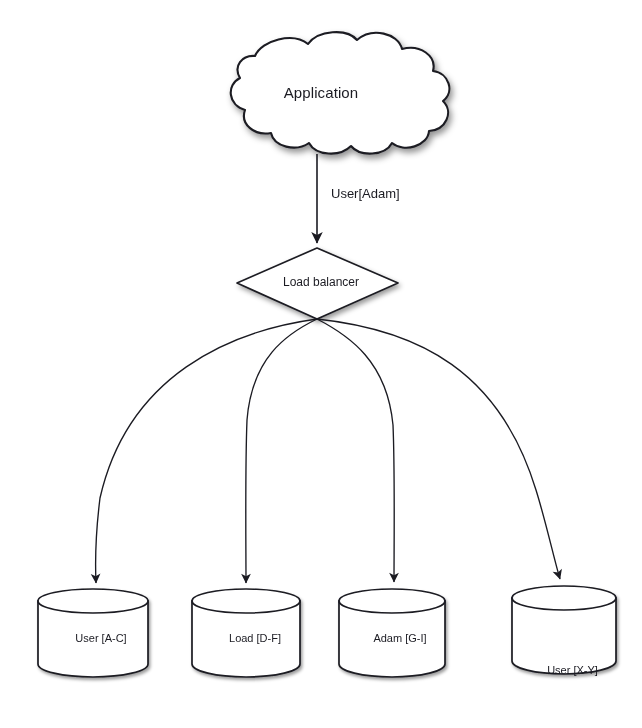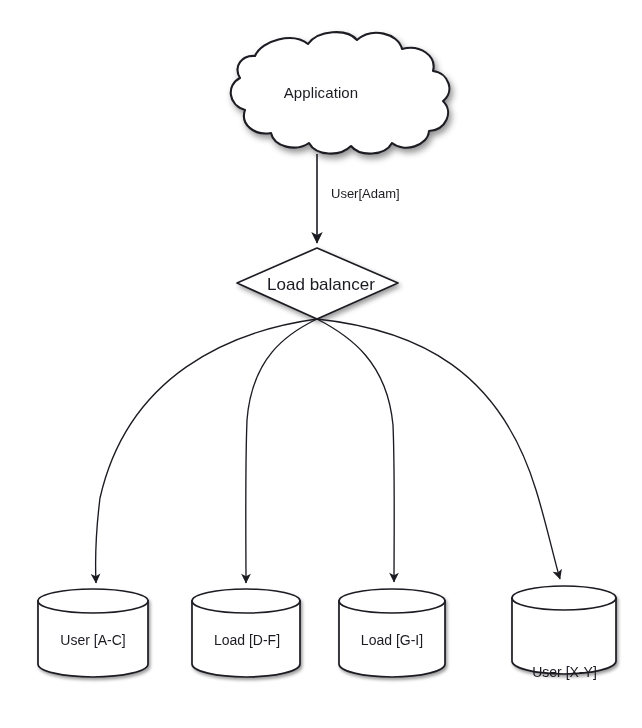--- a/index.html
+++ b/index.html
@@ -36,31 +36,32 @@
     left: 0;
     top: 84px;
     width: 642px;
     font-size: 15px;
     letter-spacing: 0.1px;
   }
   #label-loadbalancer {
     left: 0;
     top: 275px;
     width: 642px;
-    font-size: 17px;
+    font-size: 12px;
   }
   #label-edge-user {
     left: 331px;
     top: 186px;
     width: 150px;
     font-size: 13px;
     text-align: left;
   }
   .cyl-label {
-    font-size: 14px;
+    font-size: 11px;
+    padding-left: 8px;
   }
   #label-db-0 { left: 38px;  top: 632px; width: 110px; }
   #label-db-1 { left: 192px; top: 632px; width: 110px; }
   #label-db-2 { left: 338px; top: 632px; width: 108px; }
   #label-db-3 { left: 512px; top: 632px; width: 105px; margin-top: 32px; }
 </style>
 </head>
 <body>
 
 <div id="canvas">
@@ -143,17 +144,17 @@
   <div class="node-label" id="label-application">Application</div>
 
   <div class="node-label" id="label-edge-user">User[Adam]</div>
 
   <div class="node-label" id="label-loadbalancer">Load balancer</div>
 
   <div class="node-label cyl-label" id="label-db-0">User [A-C]</div>
 
   <div class="node-label cyl-label" id="label-db-1">Load [D-F]</div>
 
-  <div class="node-label cyl-label" id="label-db-2">Load [G-I]</div>
+  <div class="node-label cyl-label" id="label-db-2">Adam [G-I]</div>
 
   <div class="node-label cyl-label" id="label-db-3">User [X-Y]</div>
 
 </div>
 
 </body></html>

